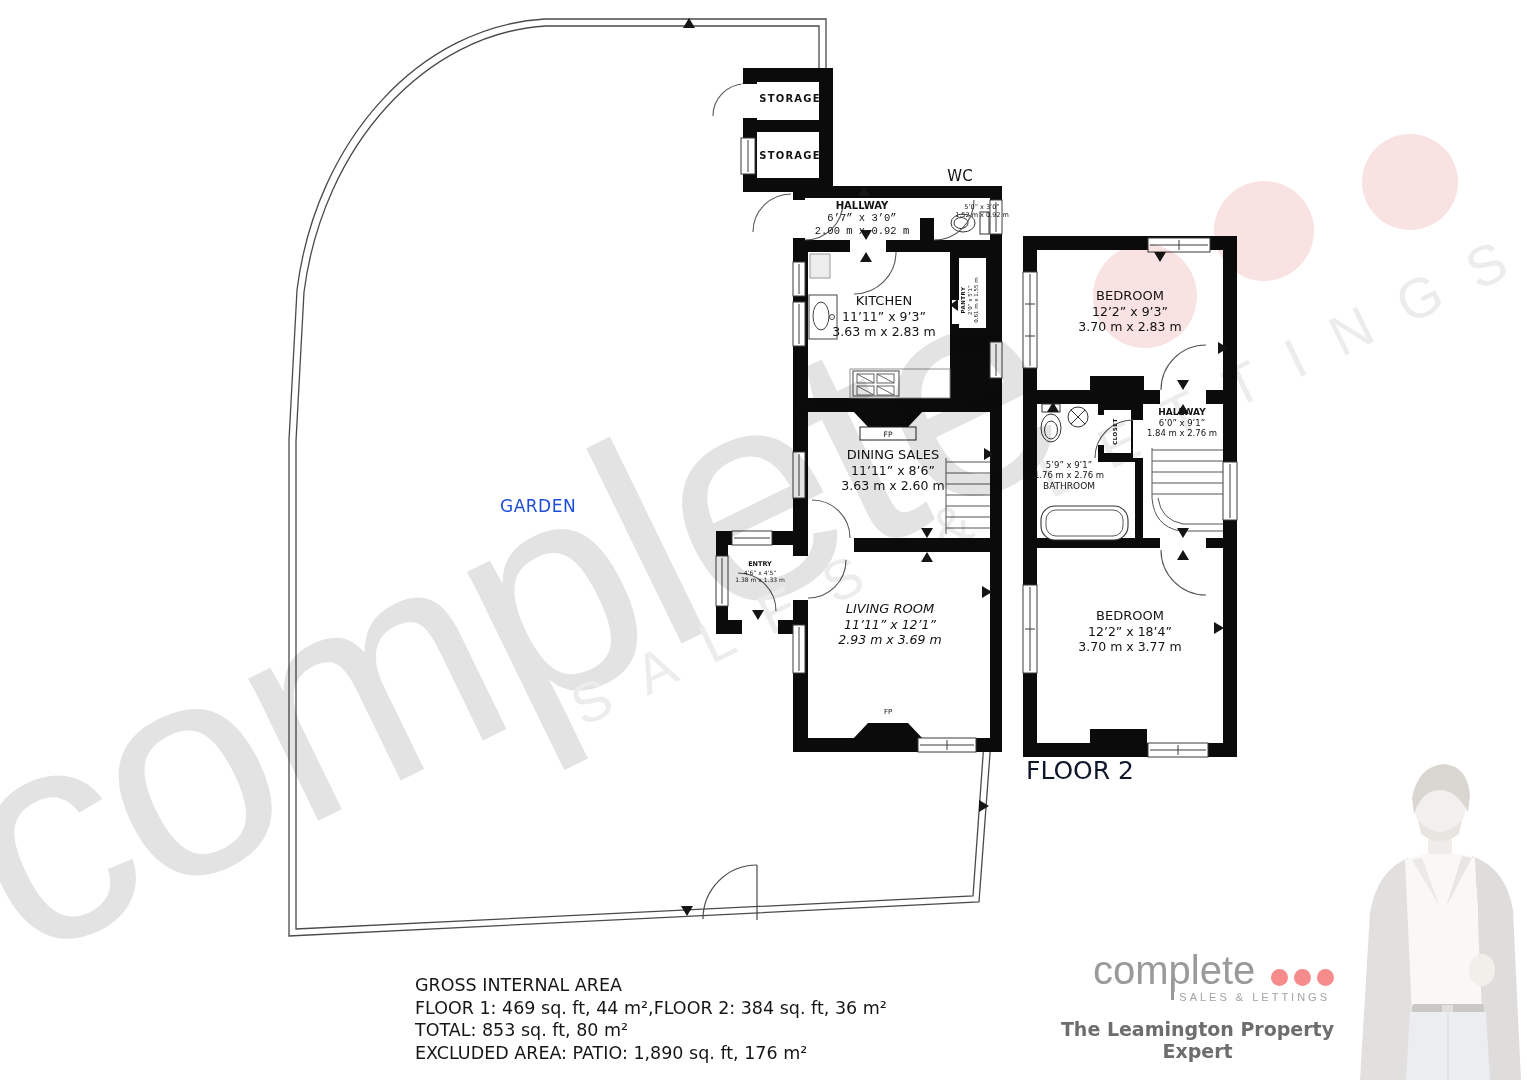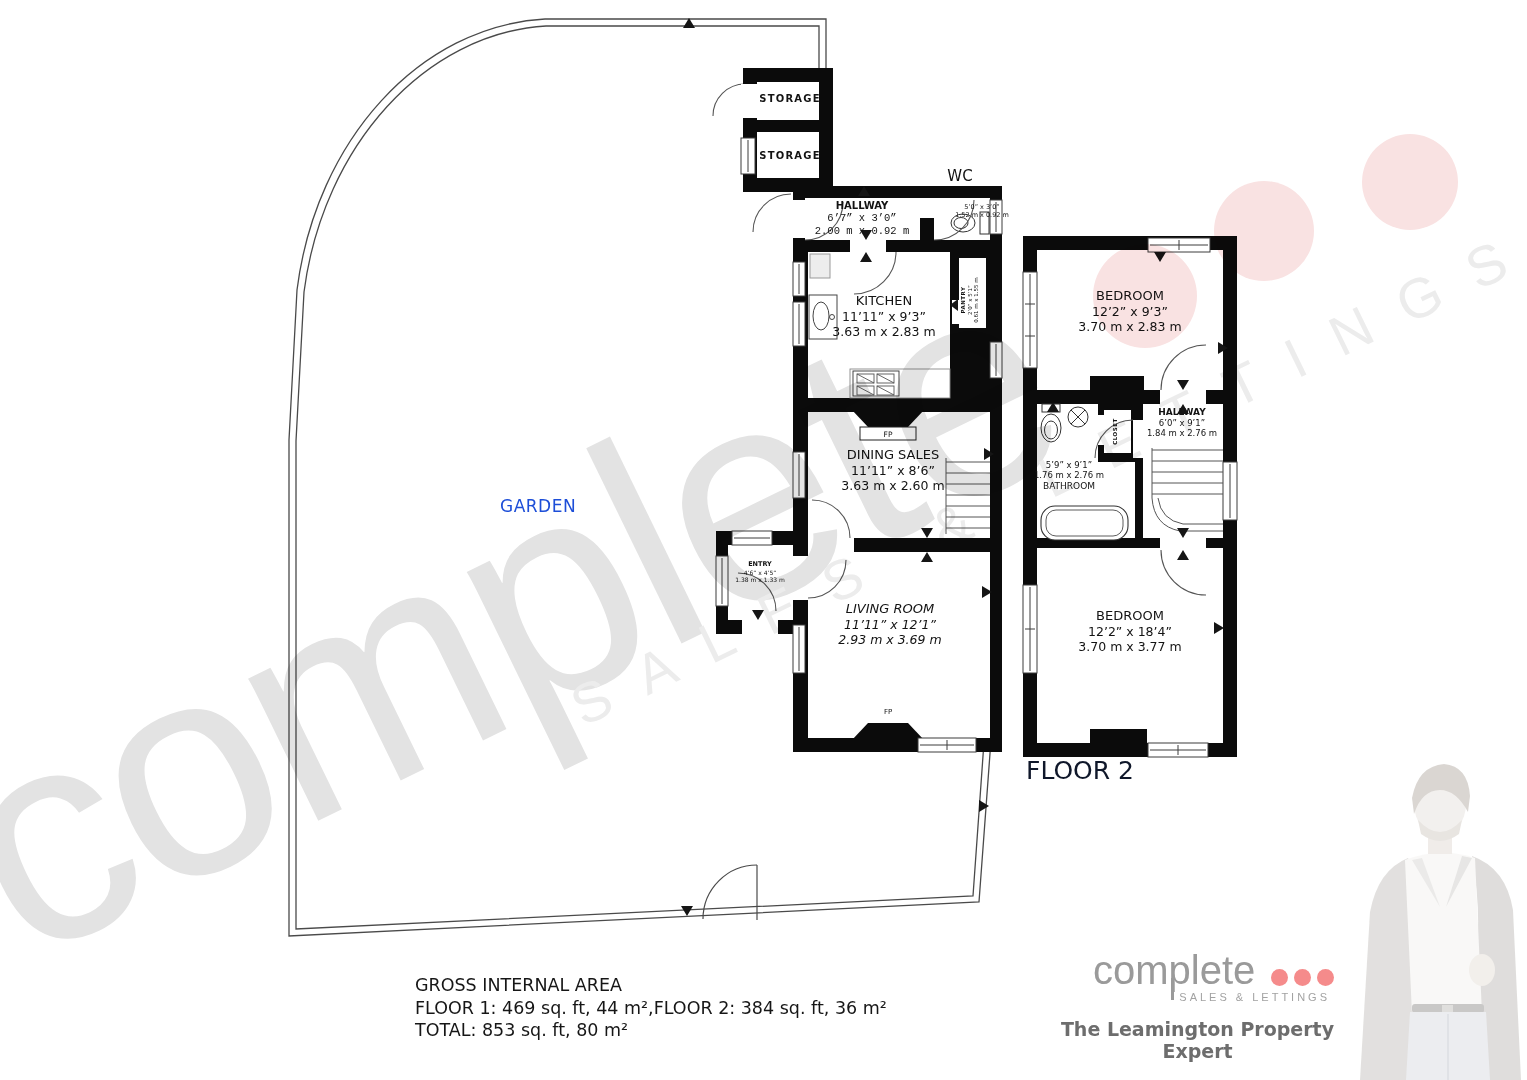--- a/index.html
+++ b/index.html
@@ -391,20 +391,21 @@
     <div id="wm-sub">SALES &amp; LETTINGS</div>
     <div class="wm-dot" style="left:1093px;top:244px;width:104px;height:104px;"></div>
     <div class="wm-dot" style="left:1214px;top:181px;width:100px;height:100px;"></div>
     <div class="wm-dot" style="left:1362px;top:134px;width:96px;height:96px;"></div>
   </div>
 
   <div id="summary">
     <div>GROSS INTERNAL AREA</div>
     <div>FLOOR 1: 469 sq. ft, 44 m²,FLOOR 2: 384 sq. ft, 36 m²</div>
     <div>TOTAL: 853 sq. ft, 80 m²</div>
+    <div>EXCLUDED AREA: PATIO: 1,890 sq. ft, 176 m²</div>
   </div>
 
   <div id="logo-word">complete</div>
   <div class="logo-dot" style="left:1271px;top:969px;"></div>
   <div class="logo-dot" style="left:1294px;top:969px;"></div>
   <div class="logo-dot" style="left:1317px;top:969px;"></div>
   <div id="logo-stem"></div>
   <div id="logo-sub">SALES &amp; LETTINGS</div>
   <div id="logo-tag">The Leamington Property Expert</div>
 

